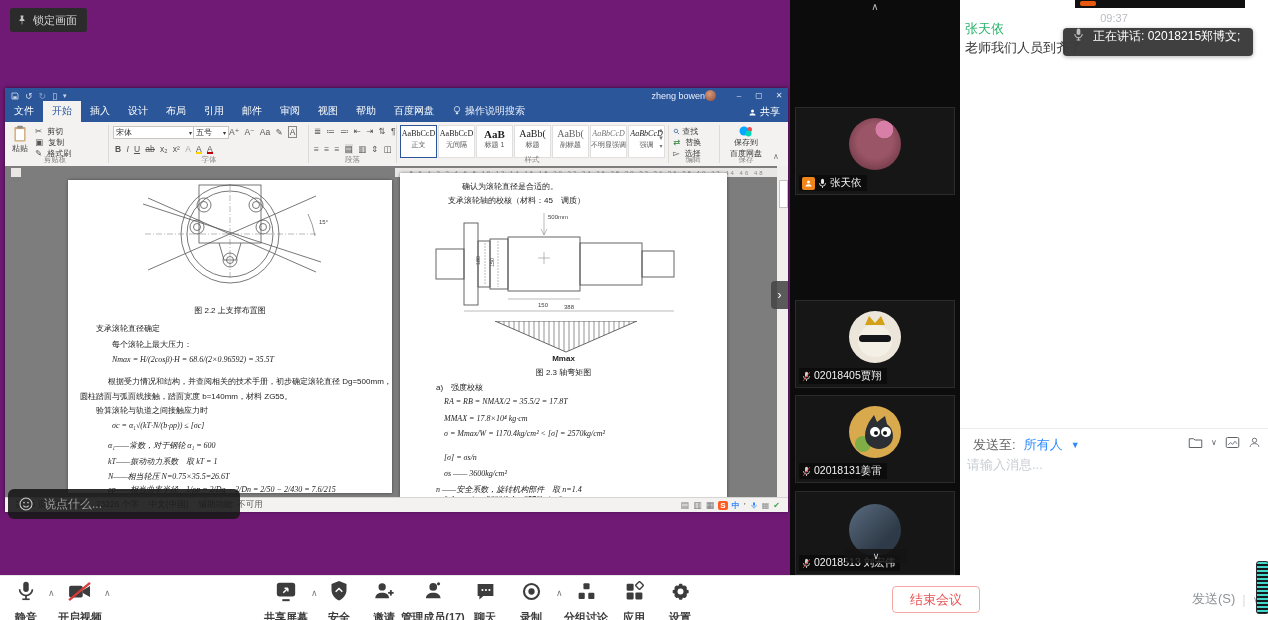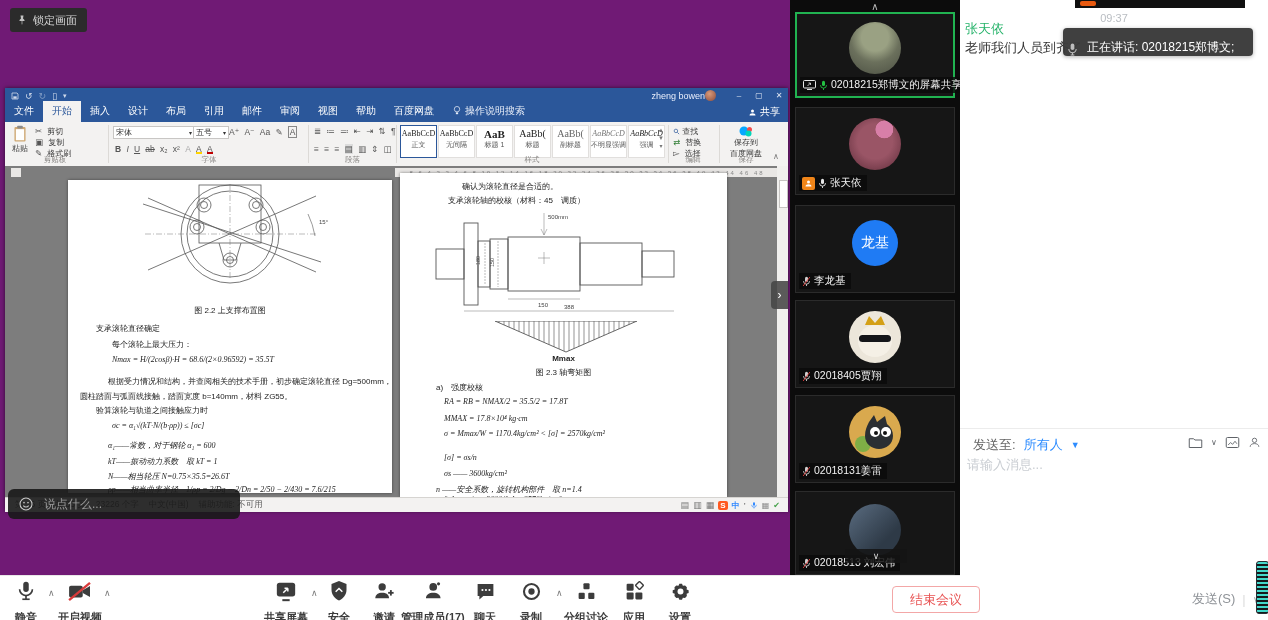--- a/index.html
+++ b/index.html
@@ -93,21 +93,21 @@
   #send-to .caret{color:#2d8cff;font-size:9px;}
   #chat-tools{left:228px;top:436px;display:flex;align-items:center;gap:8px;color:#5f6368;}
   #chat-input{left:5px;top:456px;width:290px;border:none;outline:none;font-size:13px;color:#0369a1;background:transparent;}
   #chat-input::placeholder{color:#c9cdd2;}
   #send-row{left:232px;top:590px;display:flex;align-items:center;gap:7px;font-size:13px;color:#8f9398;}
   #send-row .bar{color:#ddd;}
   #send-row .caret{font-size:10px;color:#9aa0a6;}
 
   
   #toast{left:1063px;top:28px;width:190px;height:28px;background:rgba(58,58,58,.97);border-radius:4px;
-         display:flex;align-items:flex-end;gap:9px;padding-left:4px;box-sizing:border-box;z-index:30;
+         display:flex;align-items:flex-start;gap:9px;padding-left:10px;box-sizing:border-box;z-index:30;
          color:#fff;font-size:12px;box-shadow:0 1px 4px rgba(0,0,0,.3);}
 
   
   #toolbar{left:0;top:575px;width:960px;height:45px;background:#fff;border-top:1px solid #e8e8e8;}
   .tbi{position:absolute;top:4px;transform:translateX(-50%);text-align:center;}
   .tbi .ic{height:22px;display:flex;align-items:flex-end;justify-content:center;}
   .tbi .lb{font-size:11px;color:#3c3c3c;margin-top:8px;white-space:nowrap;font-weight:bold;}
   .tb-chev{position:absolute;top:12px;color:#7a7a7a;font-size:9px;}
   #end-btn{position:absolute;left:892px;top:10px;width:88px;height:27px;border:1px solid #f3a7a7;border-radius:4px;
            color:#e85353;font-size:13px;background:#fff;display:flex;align-items:center;justify-content:center;}
@@ -489,40 +489,20 @@
             <path d="M8 14.5c1 1.4 2.4 2.1 4 2.1s3-.7 4-2.1" stroke="#c9c9c9" stroke-width="1.6" fill="none"></path>
           </svg>
       </span>
       <span class="ph">说点什么...</span>
     </div>
   </div>
 
   <div id="people" class="abs">
     <div class="chev abs" style="left:70px;top:1px;width:30px">∧</div>
 
-    <div class="tile active" style="top:12px;height:86px">
-      <div class="av" style="top:8px;width:52px;height:52px;background:radial-gradient(circle at 50% 30%,#9aa183 0 30%,#6b705c 55%,#4c5043 100%)"></div>
-      <div class="tlabel">
-        <span>
-          <svg width="13" height="10" viewBox="0 0 26 20">
-              <rect x="1" y="1" width="24" height="15" rx="2" fill="none" stroke="#e6e6e6" stroke-width="2"></rect>
-              <path d="M9 12l6-6h-4M15 6v4" stroke="#e6e6e6" stroke-width="1.6" fill="none"></path>
-              <line x1="8" y1="19" x2="18" y2="19" stroke="#e6e6e6" stroke-width="2"></line>
-            </svg>
-        </span>
-        <span>
-          <svg width="9" height="11" viewBox="0 0 24 28">
-              <rect x="8" y="1" width="8" height="14" rx="4" fill="#23c343"></rect>
-              <path d="M4 13a8 8 0 0 0 16 0" fill="none" stroke="#23c343" stroke-width="2.4"></path>
-              <line x1="12" y1="21" x2="12" y2="26" stroke="#23c343" stroke-width="2.4"></line>
-            </svg>
-        </span>
-        <span>02018215郑博文的屏幕共享</span>
-      </div>
-    </div>
 
     <div class="tile" style="top:107px;height:88px">
       <div class="av" style="top:10px;width:52px;height:52px;background:radial-gradient(circle at 68% 22%,#d87fa8 0 16%,transparent 17%),radial-gradient(circle at 50% 45%,#9a5566 0 45%,#5c2b38 100%)"></div>
       <div class="tlabel">
         <span class="host-badge">
           <svg width="9" height="9" viewBox="0 0 24 24">
               <circle cx="12" cy="8" r="4" fill="#fff"></circle>
               <path d="M4 20c0-4 3.6-6 8-6s8 2 8 6z" fill="#fff"></path>
             </svg>
         </span>
@@ -530,34 +510,20 @@
           <svg width="9" height="11" viewBox="0 0 24 28">
               <rect x="8" y="1" width="8" height="14" rx="4" fill="#e6e6e6"></rect>
               <path d="M4 13a8 8 0 0 0 16 0" fill="none" stroke="#e6e6e6" stroke-width="2.4"></path>
               <line x1="12" y1="21" x2="12" y2="26" stroke="#e6e6e6" stroke-width="2.4"></line>
             </svg>
         </span>
         <span>张天依</span>
       </div>
     </div>
 
-    <div class="tile" style="top:205px;height:88px">
-      <div class="av" style="top:14px;width:46px;height:46px;background:#1f7bf4;display:flex;align-items:center;justify-content:center;color:#fff;font-size:14px">龙基</div>
-      <div class="tlabel">
-        <span>
-          <svg width="9" height="11" viewBox="0 0 24 28">
-              <rect x="8" y="1" width="8" height="14" rx="4" fill="#cfcfcf"></rect>
-              <path d="M4 13a8 8 0 0 0 16 0" fill="none" stroke="#cfcfcf" stroke-width="2.4"></path>
-              <line x1="12" y1="21" x2="12" y2="26" stroke="#cfcfcf" stroke-width="2.4"></line>
-              <line x1="3" y1="26" x2="21" y2="2" stroke="#e23b3b" stroke-width="2.4"></line>
-            </svg>
-        </span>
-        <span>李龙基</span>
-      </div>
-    </div>
 
     <div class="tile" style="top:300px;height:88px">
       <div class="av" style="top:10px;width:52px;height:52px;background:#ece6da;overflow:hidden">
         <svg width="52" height="52" viewBox="0 0 52 52">
             <polygon points="16,14 20,5 26,12 32,5 36,14" fill="#d4a017"></polygon>
             <ellipse cx="26" cy="30" rx="17" ry="16" fill="#f5f0e6"></ellipse>
             <rect x="10" y="24" width="32" height="7" rx="3.5" fill="#15161a"></rect>
           </svg>
       </div>
       <div class="tlabel">

